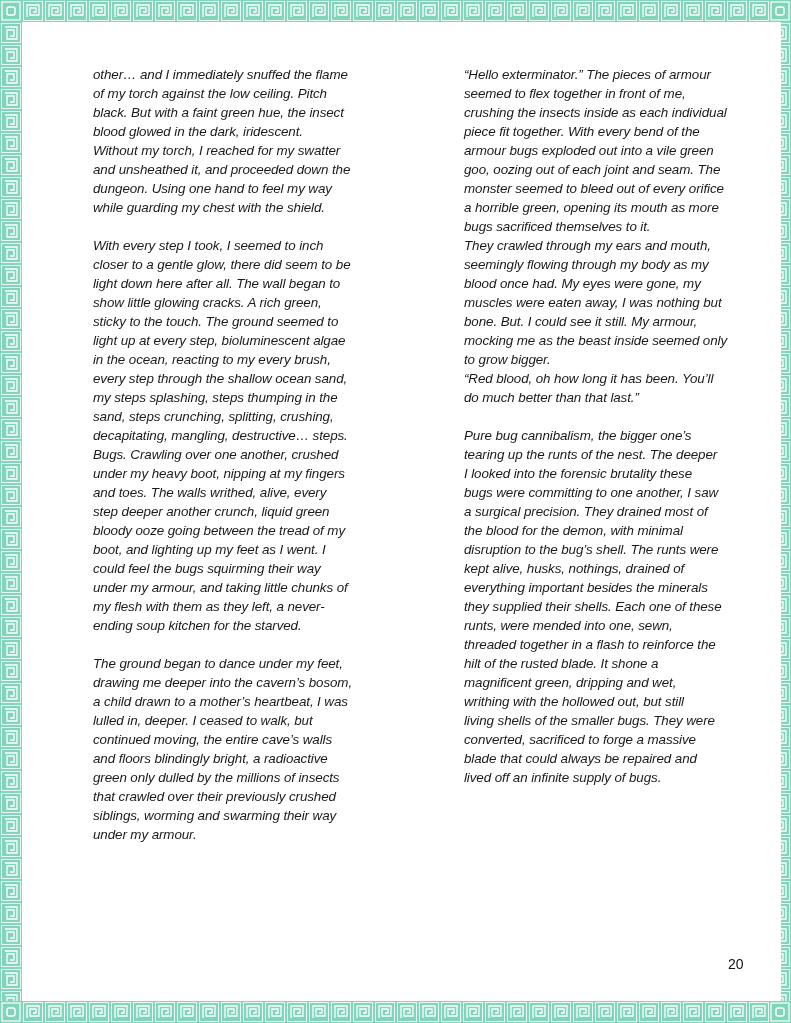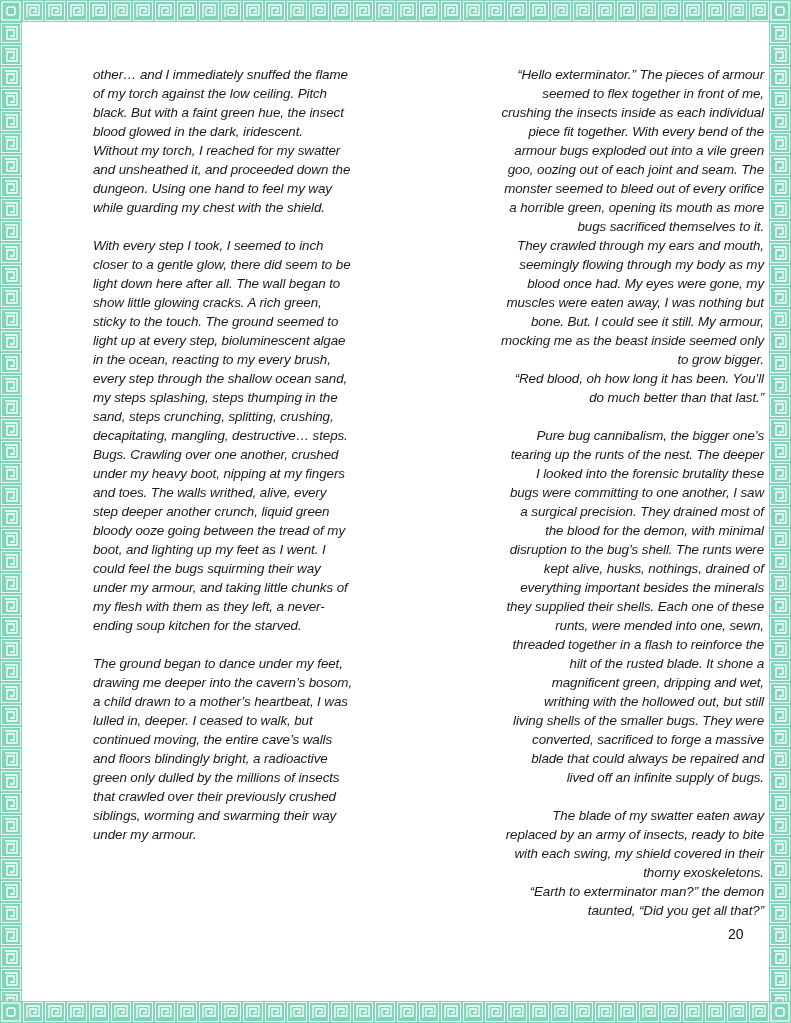--- a/index.html
+++ b/index.html
@@ -9,33 +9,34 @@
     }
     .frame { position: absolute; background: #7fd4b9; overflow: hidden; }
     .frame.top { left: 0; top: 0; width: 791px; height: 22px; }
     .frame.bottom { left: 0; top: 1001px; width: 791px; height: 22px; }
     .frame.left { left: 0; top: 0; width: 22px; height: 1023px; }
     .frame.right { left: 769px; top: 0; width: 22px; height: 1023px; }
     .frame svg { display: block; }
     .page-body {
       position: absolute; left: 22px; top: 22px; width: 747px; height: 979px;
       background: #ffffff;
+      padding-left: 12px;
     }
     .col {
       position: absolute; top: 43px; width: 300px;
       font-family: "Liberation Sans", sans-serif;
       font-style: italic; font-size: 13.4px; line-height: 19px;
       color: #1a1a1a; letter-spacing: -0.1px;
     }
     .col.left { left: 71px; }
-    .col.right { left: 442px; text-align: right; }
+    .col.right { left: 442px; }
     .para { margin: 0; white-space: pre-line; }
     .gap { height: 19px; }
     .page-number {
-      position: absolute; left: 706px; top: 904px;
+      position: absolute; left: 706px; top: 934px;
       font-family: "Liberation Sans", sans-serif; font-size: 14px; color: #111;
     }
   </style>
 </head>
 <body>
 
 <svg width="0" height="0" style="position:absolute">
   <defs>
     <pattern id="keyH" x="0" y="0" width="22" height="22" patternUnits="userSpaceOnUse">
       <rect width="22" height="22" fill="#7fd4b9"></rect>
@@ -171,22 +172,16 @@
 runts, were mended into one, sewn,
 threaded together in a flash to reinforce the
 hilt of the rusted blade. It shone a
 magnificent green, dripping and wet,
 writhing with the hollowed out, but still
 living shells of the smaller bugs. They were
 converted, sacrificed to forge a massive
 blade that could always be repaired and
 lived off an infinite supply of bugs.</p>
     <div class="gap"></div>
-    <p class="para">The blade of my swatter eaten away
-replaced by an army of insects, ready to bite
-with each swing, my shield covered in their
-thorny exoskeletons.
-“Earth to exterminator man?” the demon
-taunted, “Did you get all that?”</p>
   </div>
 
   <div class="page-number">20</div>
 </div>
 
 </body></html>

